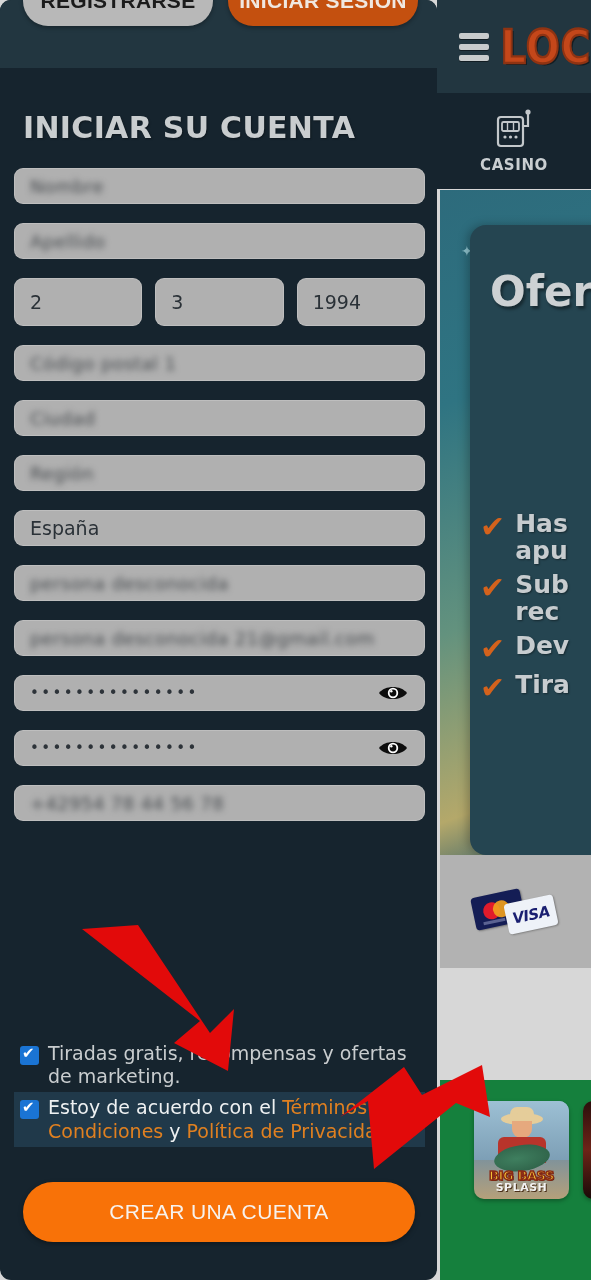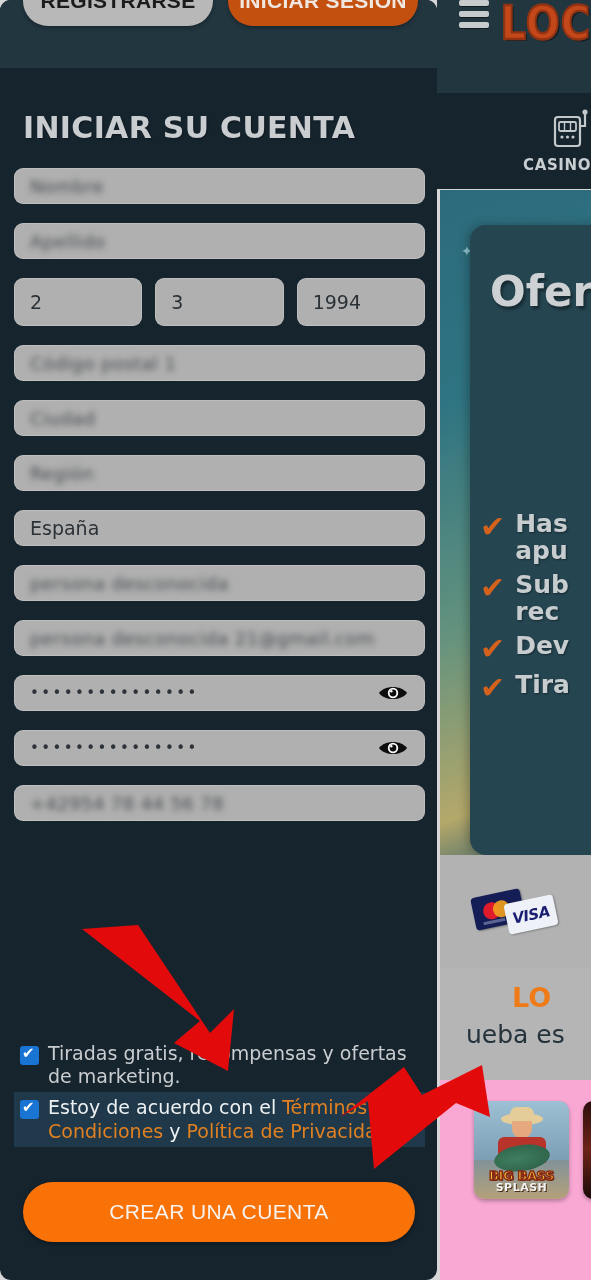--- a/index.html
+++ b/index.html
@@ -11,40 +11,40 @@
 
   #root { position: relative; width: 591px; height: 1280px; overflow: hidden; }
 
   
   .bg-page {
     position: absolute; left: 0; top: 0; width: 591px; height: 1280px;
     background: #d7d7d7;
   }
   .bg-header {
     position: absolute; left: 437px; top: 0; width: 154px; height: 93px;
-    background: #223640; display: flex; align-items: flex-start;
+    background: #223640; display: flex; align-items: center;
   }
   .hamburger { margin-left: 22px; width: 34px; }
   .hamburger span {
     display: block; height: 6px; background: #c8cbcc; border-radius: 2px;
     margin-bottom: 5px; box-shadow: 0 1px 0 rgba(0,0,0,.45);
   }
   .hamburger span:last-child { margin-bottom: 0; }
   .brand-logo {
     margin-left: 12px; font-family: "DejaVu Sans", sans-serif;
     font-size: 40px; font-weight: bold; letter-spacing: 1px;
     color: #c4471a; -webkit-text-stroke: 2px #8f3312;
     text-shadow: 2px 2px 0 rgba(0,0,0,.45);
     white-space: nowrap; transform: scaleY(1.15);
   }
 
   .bg-navstrip {
     position: absolute; left: 437px; top: 93px; width: 154px; height: 96px;
     background: #16242e; display: flex; flex-direction: column;
-    align-items: flex-end; justify-content: center; gap: 6px;
+    align-items: center; justify-content: center; gap: 6px;
   }
   .slot-icon { width: 40px; height: 42px; }
   .nav-label {
     color: #c9ced1; font-size: 15px; font-weight: bold; letter-spacing: .6px;
   }
 
   
   .promo-banner {
     position: absolute; left: 440px; top: 190px; width: 151px; height: 665px;
     background: linear-gradient(160deg,#2d6b7c 0%,#2f7482 30%,#63927e 62%,#b4a86a 88%,#2f5d6b 100%);
@@ -111,21 +111,21 @@
     color: #ef7b18; font-size: 27px; font-weight: bold; white-space: nowrap;
   }
   .promo2-sub {
     position: absolute; left: 26px; top: 52px;
     color: #24323c; font-size: 25px; white-space: nowrap;
   }
 
   
   .games {
     position: absolute; left: 440px; top: 1080px; width: 151px; height: 200px;
-    background: #f9a8d4; padding-top: 21px; padding-left: 34px;
+    background: #15803d; padding-top: 21px; padding-left: 34px;
     display: flex; gap: 14px;
   }
   .game-tile {
     flex: none; width: 95px; height: 98px; border-radius: 10px; overflow: hidden;
     position: relative; box-shadow: 0 2px 4px rgba(0,0,0,.3);
   }
   .tile-bigbass { background: linear-gradient(180deg,#8fb3c9 0%,#6d8ea6 45%,#b5a07a 100%); }
   .tile-bigbass .sky { position: absolute; inset: 0 0 40% 0; background: linear-gradient(180deg,#9dc0d4,#7d9fb6); }
   .tile-bigbass .hat {
     position: absolute; left: 27px; top: 12px; width: 42px; height: 12px;
@@ -317,24 +317,20 @@
           <div class="mc-dot l"></div>
             <div class="mc-dot r"></div>
             <div class="mc-strip"></div>
         </div>
         <div class="visa-card">
           <span class="visa-txt">VISA</span>
         </div>
       </div>
     </div>
 
-    <div class="promo2">
-      <div class="promo2-title">LO</div>
-      <div class="promo2-sub">ueba es</div>
-    </div>
 
     <div class="games">
       <div class="game-tile tile-bigbass">
         <div class="sky"></div>
         <div class="hat2"></div>
           <div class="hat"></div>
         <div class="face"></div>
         <div class="shirt"></div>
         <div class="fish"></div>
         <div class="bbtxt">BIG BASS</div>

